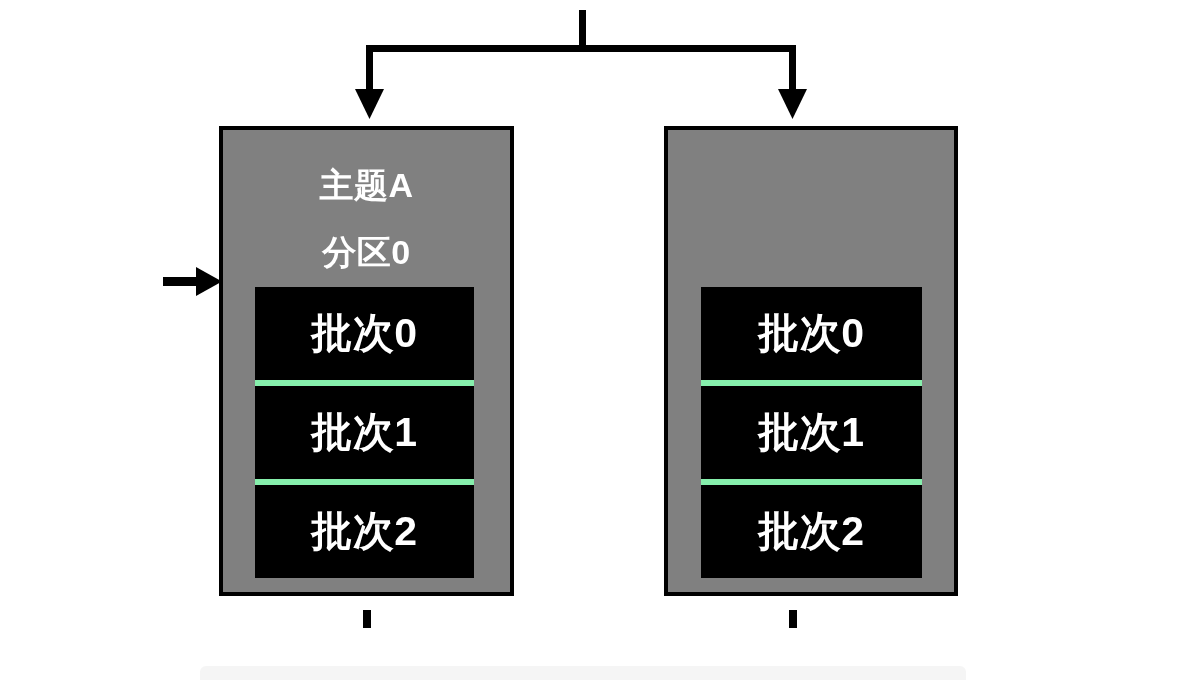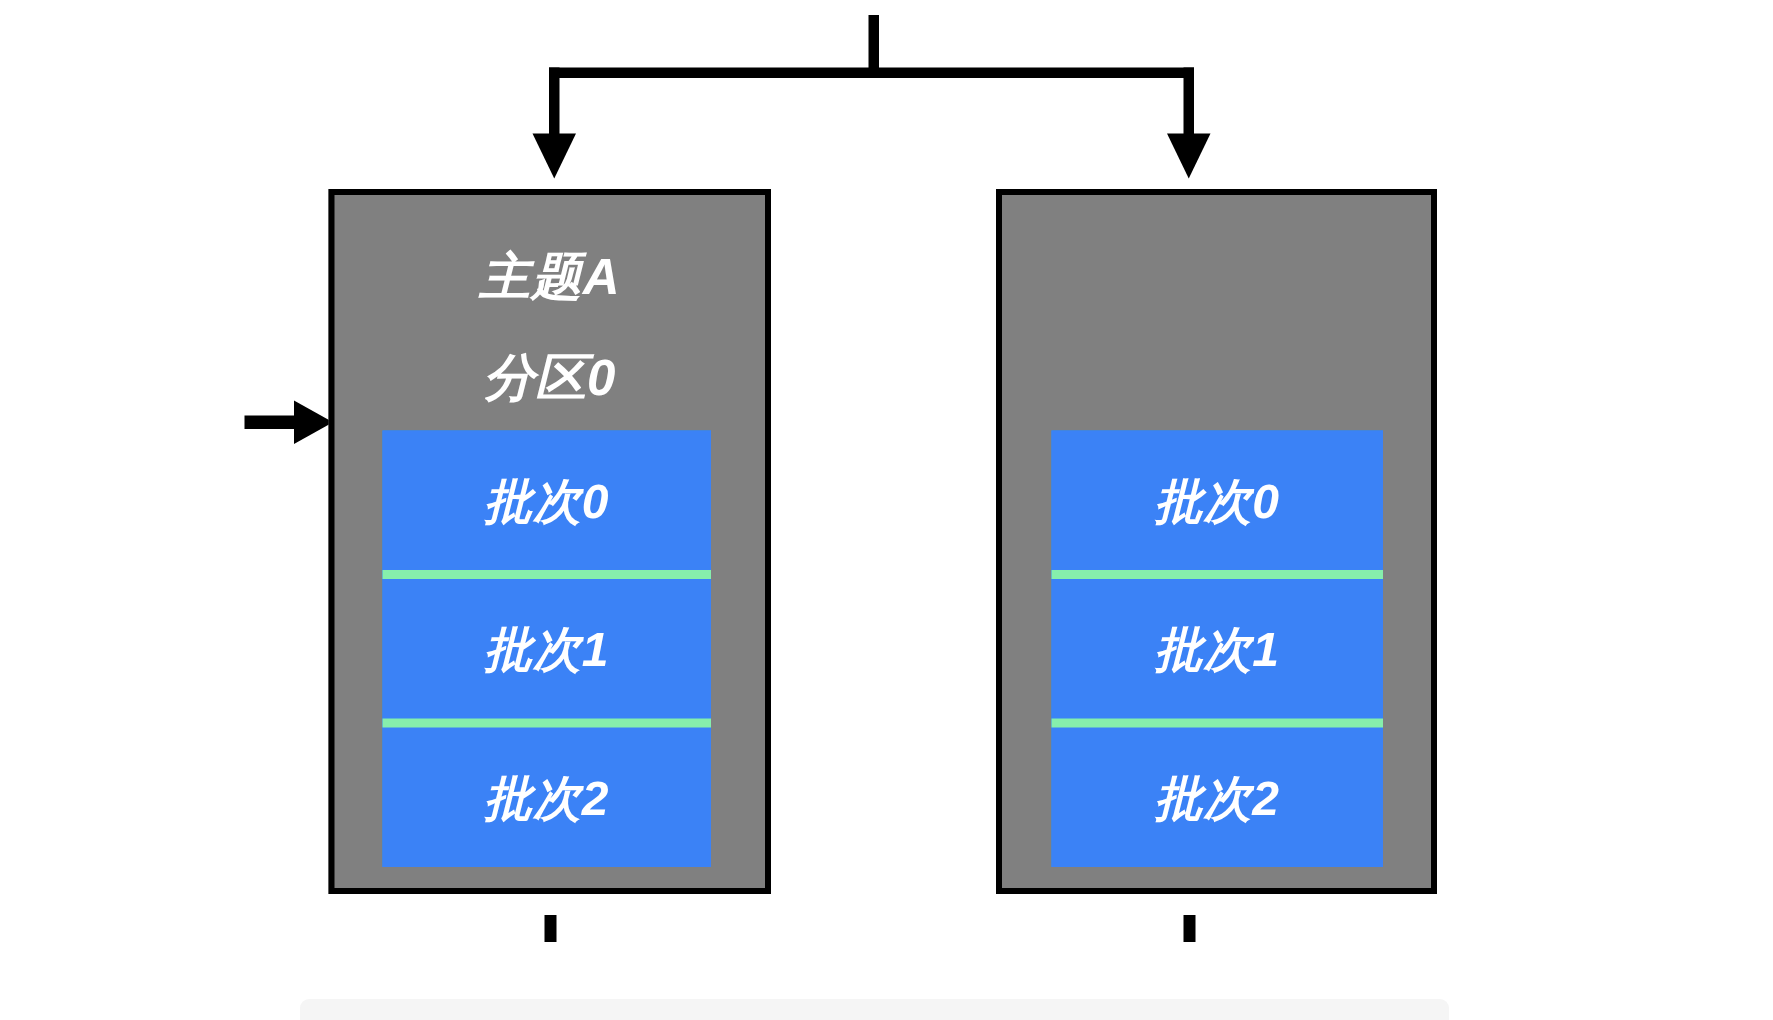--- a/index.html
+++ b/index.html
@@ -14,21 +14,20 @@
     overflow: hidden;
     font-family: "Liberation Sans", "DejaVu Sans", sans-serif;
   }
 
   #canvas {
     position: absolute;
     left: 0;
     top: 0;
     width: 1182px;
     height: 680px;
-    font-style: italic;
   }
 
   
   .connectors {
     position: absolute;
     left: 0;
     top: 0;
     width: 1182px;
     height: 680px;
     pointer-events: none;
@@ -71,25 +70,25 @@
     flex-direction: column;
   }
   #topic-box-b .batches { left: 33px; width: 221px; }
 
   .batch {
     flex: 1 1 0;
     display: flex;
     align-items: center;
     justify-content: center;
     color: #ffffff;
-    font-size: 32px;
+    font-size: 41px;
     font-weight: bold;
     letter-spacing: 0.5px;
     line-height: 1;
-    background: #3b82f6;
+    background: #000000;
     white-space: nowrap;
   }
   .batch + .batch { border-top: 6px solid #86efac; }
 
   
   #bottom-panel {
     position: absolute;
     left: 200px;
     top: 666px;
     width: 766px;

